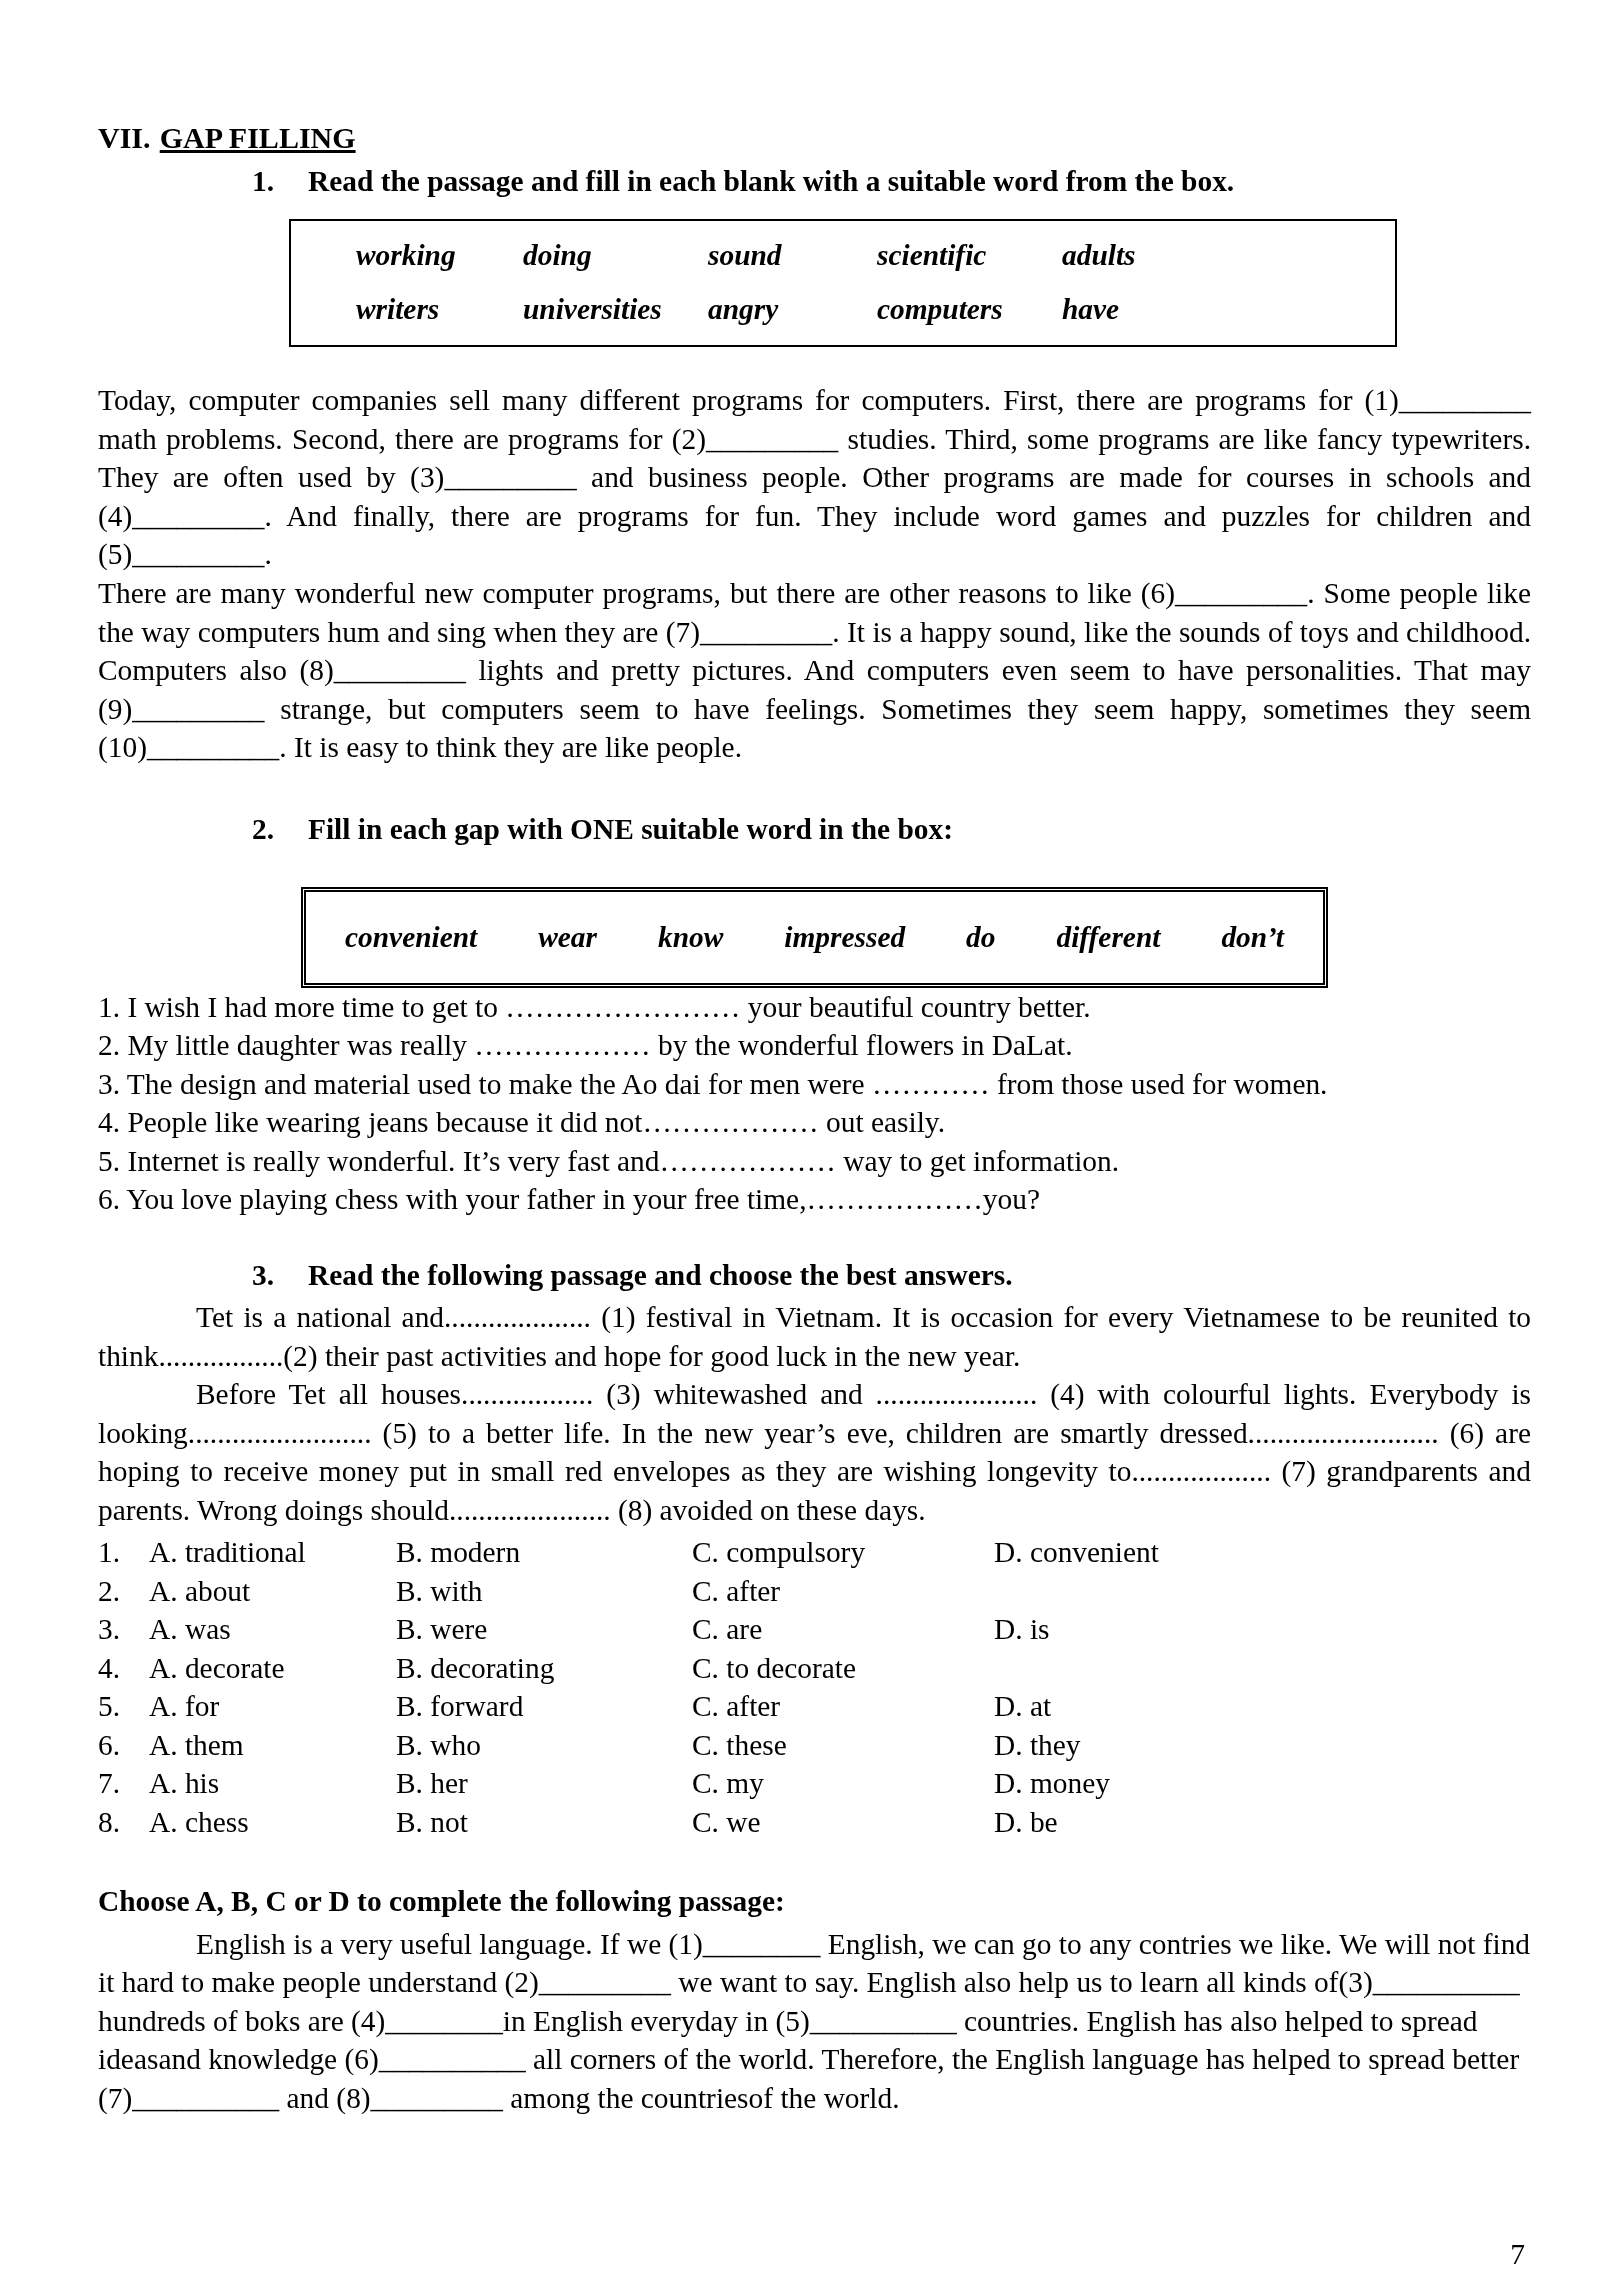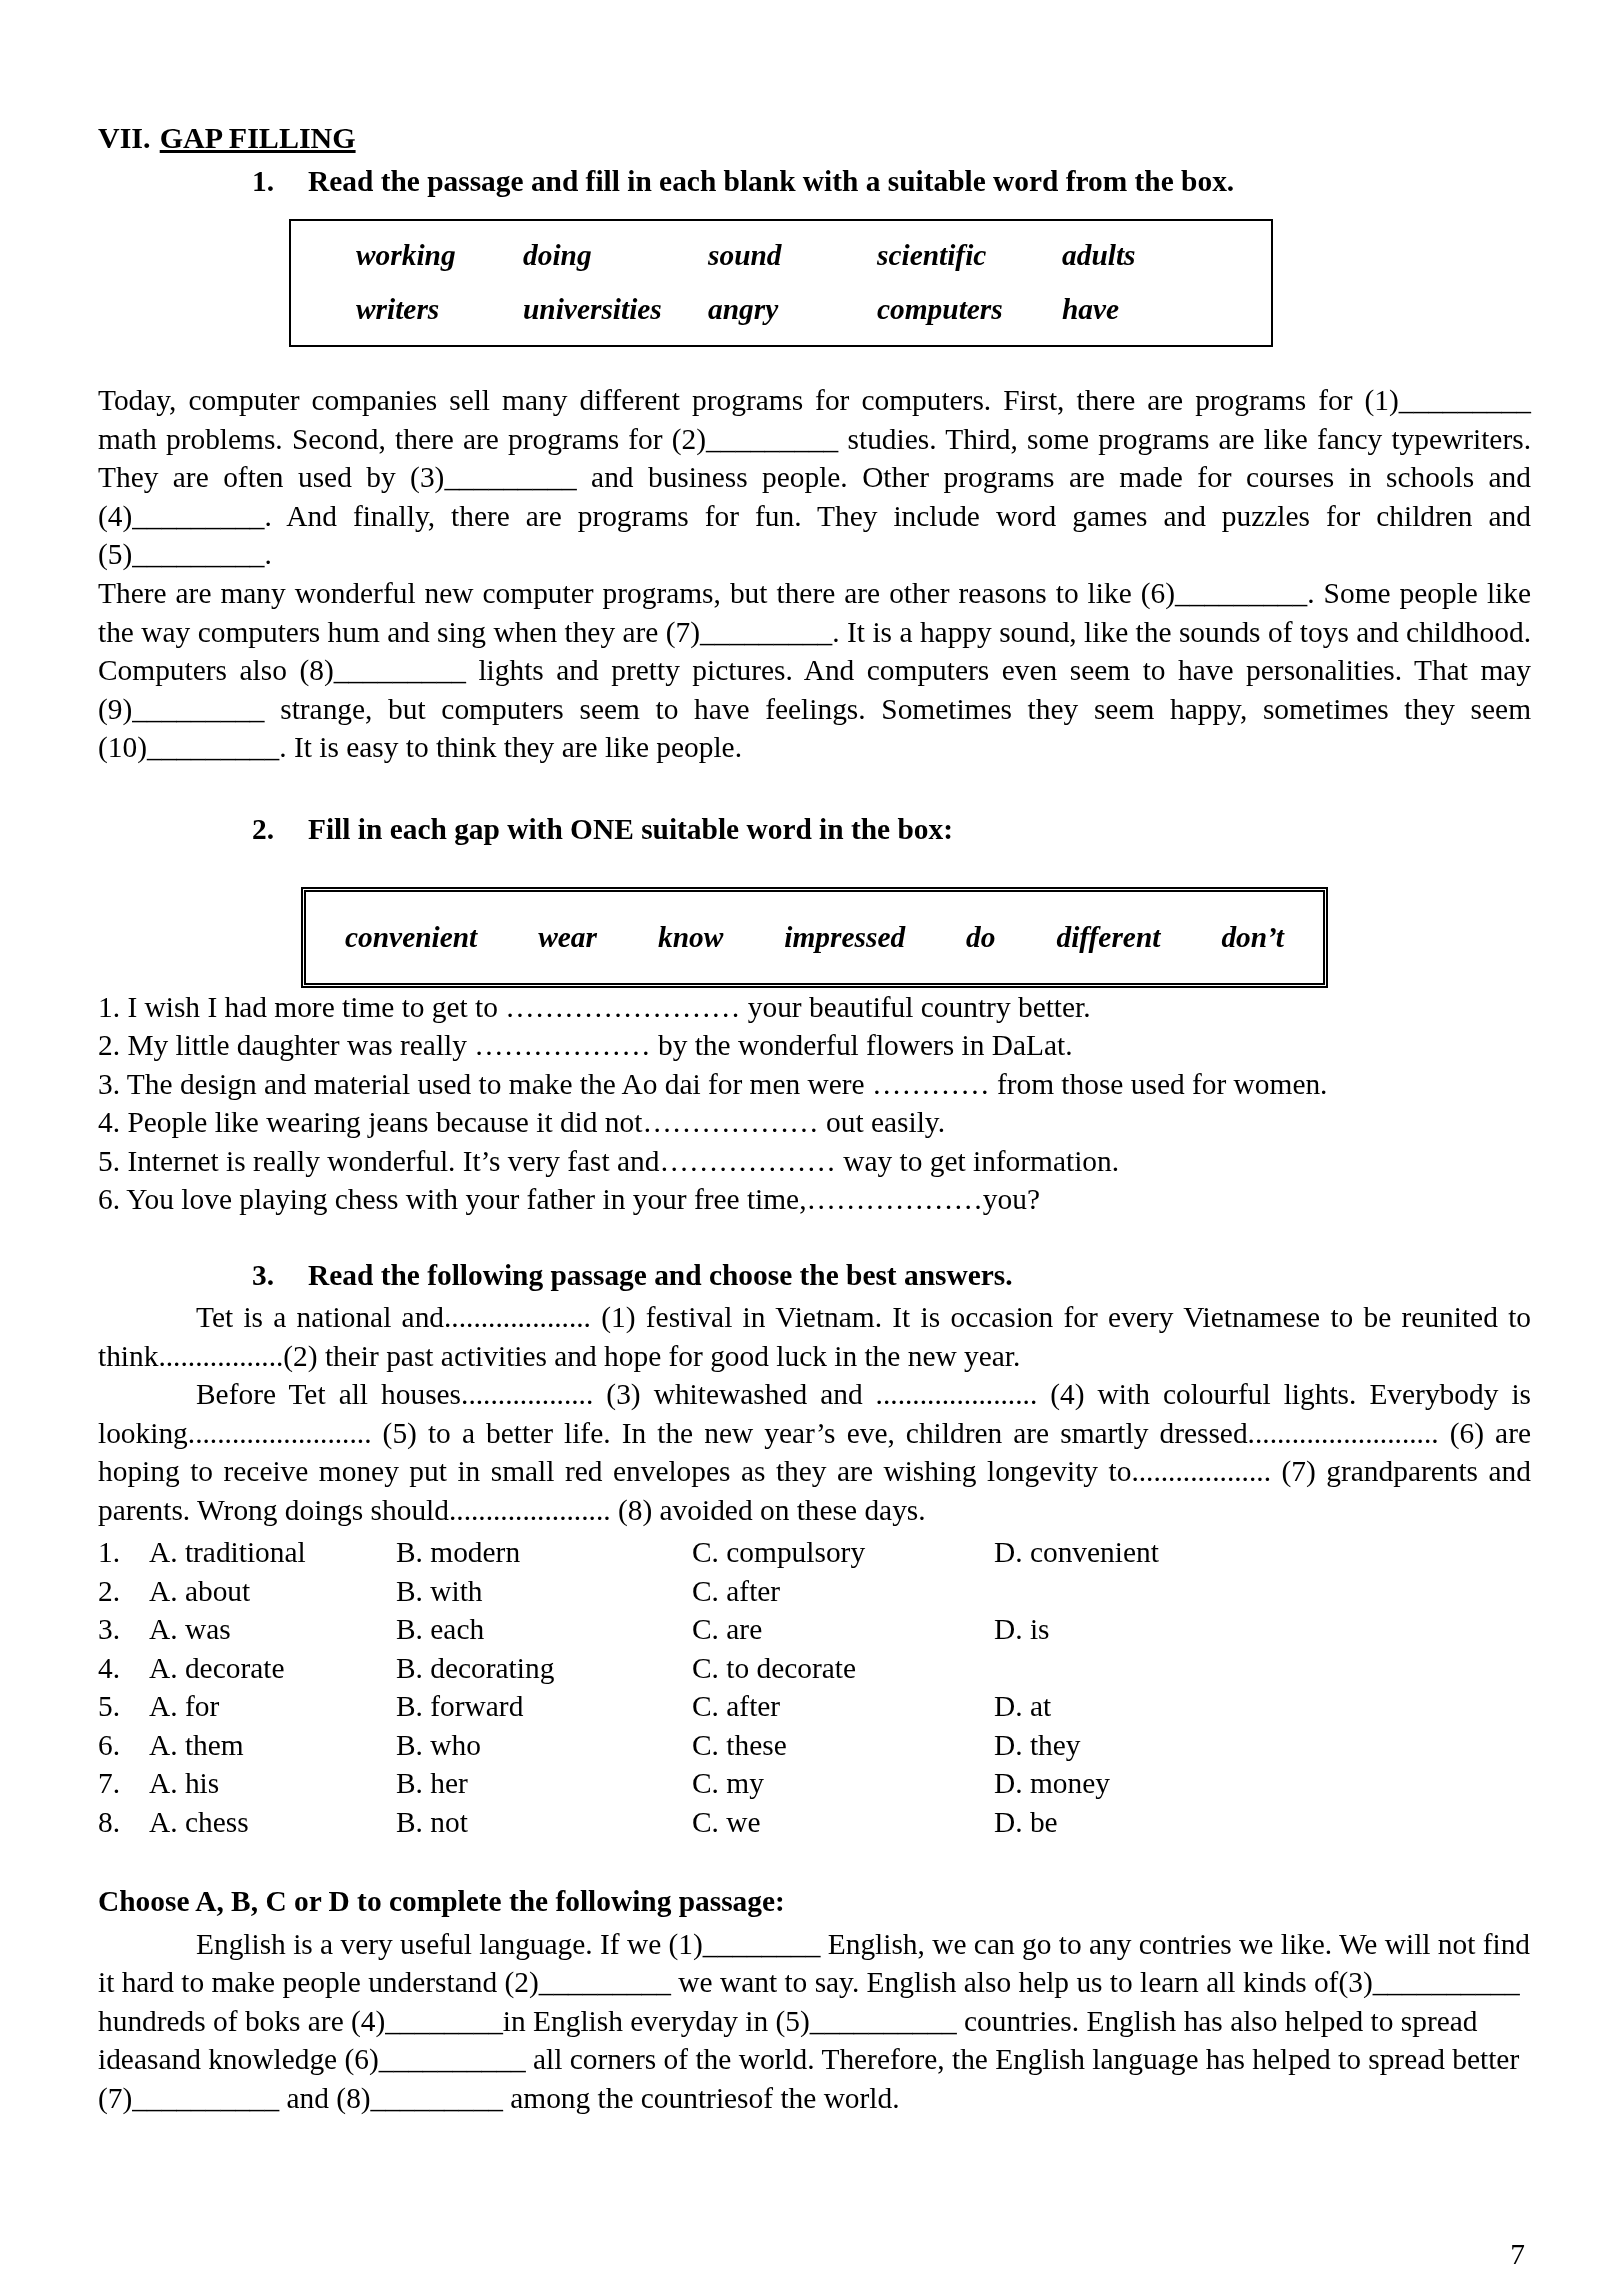--- a/index.html
+++ b/index.html
@@ -29,21 +29,21 @@
   .para { margin: 0; }
   .justify { text-align: justify; }
   .para.first { margin-top: 34px; }
   .para.p3 { margin-top: 3.9px; }
   .indent { text-indent: 98px; }
 
   .wordbox { font-weight: 700; font-style: italic; box-sizing: border-box; }
   .box1 {
     border: 2px solid #000;
     margin: 18.3px 0 0 191px;
-    width: 984px;
+    width: 1108px;
     padding: 14.4px 46px 17px 65px;
   }
   .wb-row { display: grid; grid-template-columns: 167px 185px 169px 185px auto; }
   .wb-row + .wb-row { margin-top: 15.7px; }
   .box2 {
     border: 5.9px double #000;
     margin: 39px 0 0 203px;
     width: 1027px;
     padding: 26px 39px;
     display: flex;
@@ -137,21 +137,21 @@
     </div>
     <div class="choice-row">
       <span>2.</span>
       <span>A. about</span>
       <span>B. with</span>
       <span>C. after</span>
     </div>
     <div class="choice-row">
       <span>3.</span>
       <span>A. was</span>
-      <span>B. each</span>
+      <span>B. were</span>
       <span>C. are</span>
       <span>D. is</span>
     </div>
     <div class="choice-row">
       <span>4.</span>
       <span>A. decorate</span>
       <span>B. decorating</span>
       <span>C. to decorate</span>
     </div>
     <div class="choice-row">

